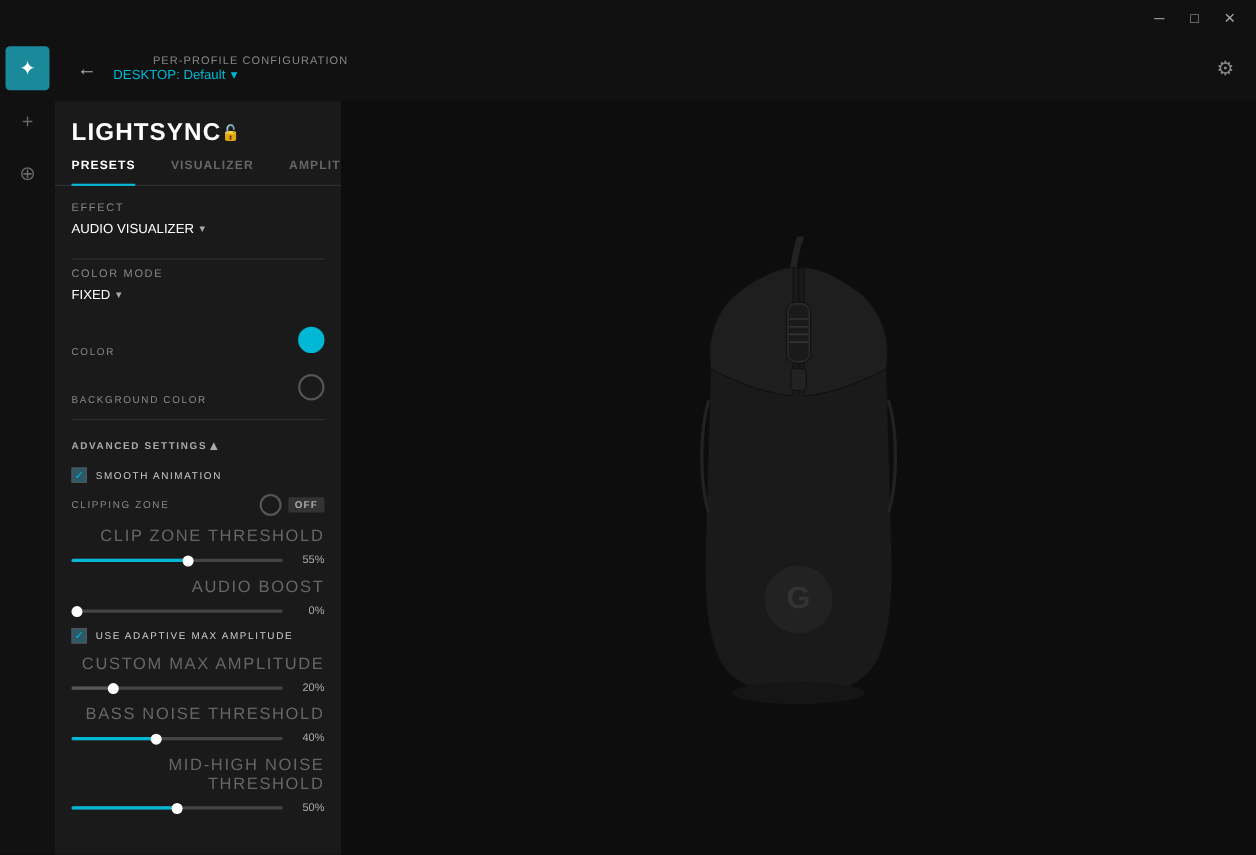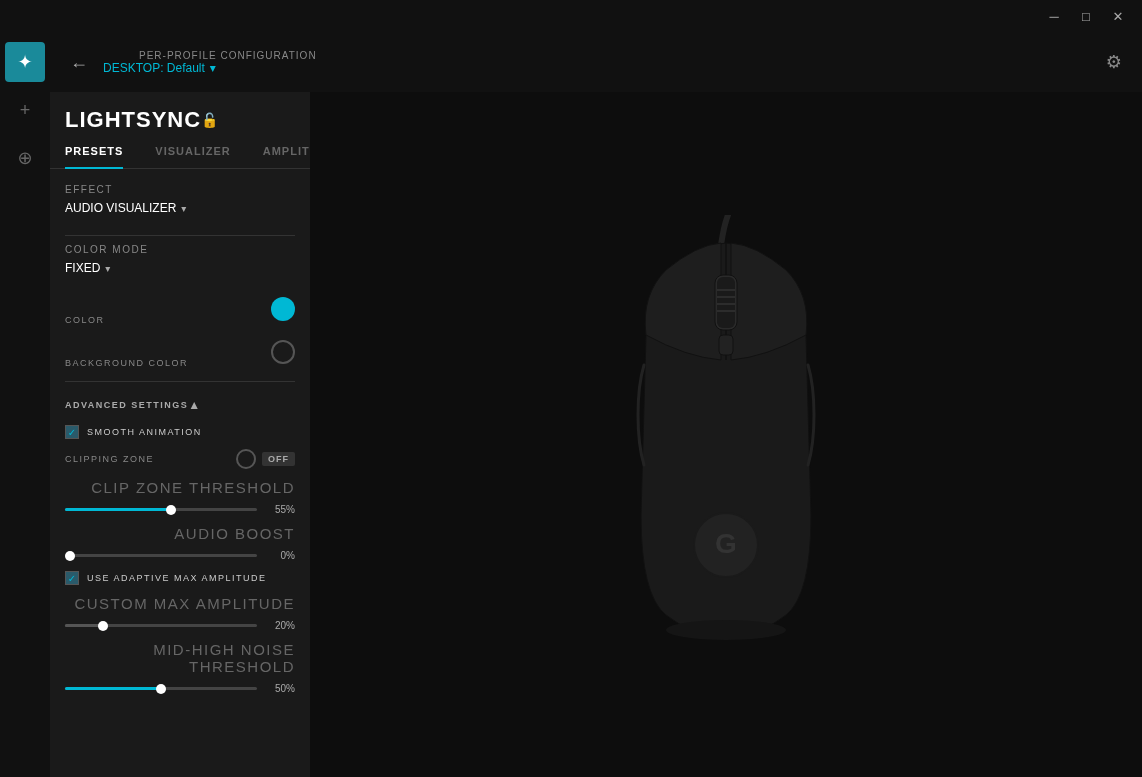--- a/index.html
+++ b/index.html
@@ -500,20 +500,30 @@
     <div class="slider-label">CUSTOM MAX AMPLITUDE</div>
     <div class="slider-row">
       <div class="slider-track">
         <div class="slider-fill" style="width: 20%;"></div>
         <div class="slider-thumb" style="left: calc(20% - 5px);"></div>
       </div>
       <span class="slider-value">20%</span>
     </div>
   </div>
 
+  <div class="slider-section">
+    <div class="slider-label">BASS NOISE THRESHOLD</div>
+    <div class="slider-row">
+      <div class="slider-track">
+        <div class="slider-fill active-fill" style="width: 40%;"></div>
+        <div class="slider-thumb" style="left: calc(40% - 5px);"></div>
+      </div>
+      <span class="slider-value">40%</span>
+    </div>
+  </div>
 
   <div class="slider-section">
     <div class="slider-label">MID-HIGH NOISE THRESHOLD</div>
     <div class="slider-row">
       <div class="slider-track">
         <div class="slider-fill active-fill" style="width: 50%;"></div>
         <div class="slider-thumb" style="left: calc(50% - 5px);"></div>
       </div>
       <span class="slider-value">50%</span>
     </div>

